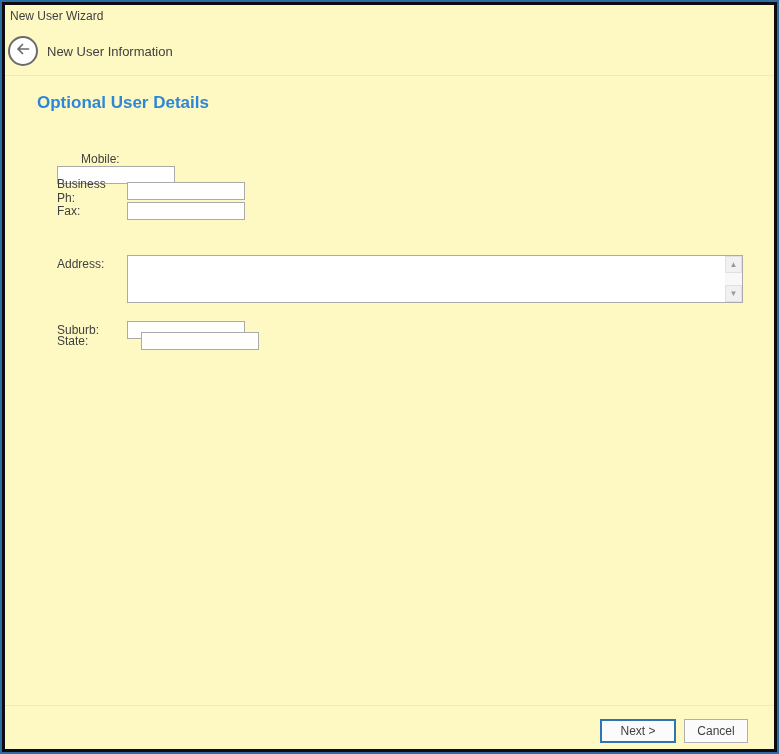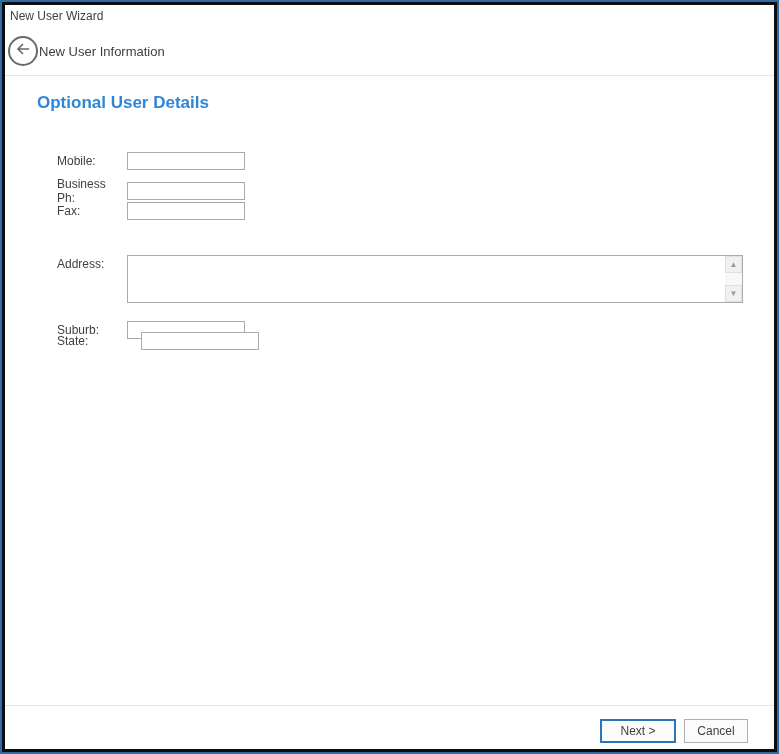--- a/index.html
+++ b/index.html
@@ -8,21 +8,21 @@
 
   .window {
     width: 779px; height: 754px;
     border: 2px solid #2c6da6;
     background: #0d0d0f;
     padding: 3px;
   }
   .window-inner {
     position: relative;
     width: 769px; height: 744px;
-    background: #ffffff;
+    background: #fef9c3;
     overflow: hidden;
   }
 
   .titlebar {
     position: absolute; top: 4px; left: 5px;
     font-size: 12px; color: #404040;
   }
 
   .header {
     position: absolute; top: 24px; left: 3px; right: 0;
@@ -32,21 +32,21 @@
   .back-btn {
     width: 30px; height: 30px;
     border: 2px solid #6a6a6a;
     border-radius: 50%;
     background: #ffffff;
     display: flex; align-items: center; justify-content: center;
     cursor: pointer;
     flex: 0 0 auto;
   }
   .header-title {
-    margin-left: 1px;
+    margin-left: 9px;
     font-size: 13px; color: #404040;
   }
 
   .divider {
     position: absolute; left: 0; right: 0; height: 1px;
     background: #e6e6e6;
   }
   .divider-top { top: 70px; }
   .divider-bottom { top: 700px; }
 
@@ -69,21 +69,21 @@
     width: 118px; height: 18px;
     border: 1px solid #ababab;
     background: #ffffff;
     font-family: "Liberation Sans", sans-serif;
     font-size: 12px; color: #333333;
     padding: 0 3px;
     outline: none;
   }
   .text-input.small { width: 72px; }
 
-  .row-mobile   { top: 147px; }
+  .row-mobile   { top: 147px; flex-direction: column; }
   .row-business { top: 172px; }
   .row-fax      { top: 197px; }
   .row-address  { top: 250px; }
   .row-suburb   { top: 316px; }
   .row-state    { top: 327px; gap: 14px; }
   .row-postcode { top: 352px; }
 
   .textarea-box {
     width: 616px; height: 48px;
     border: 1px solid #ababab;

